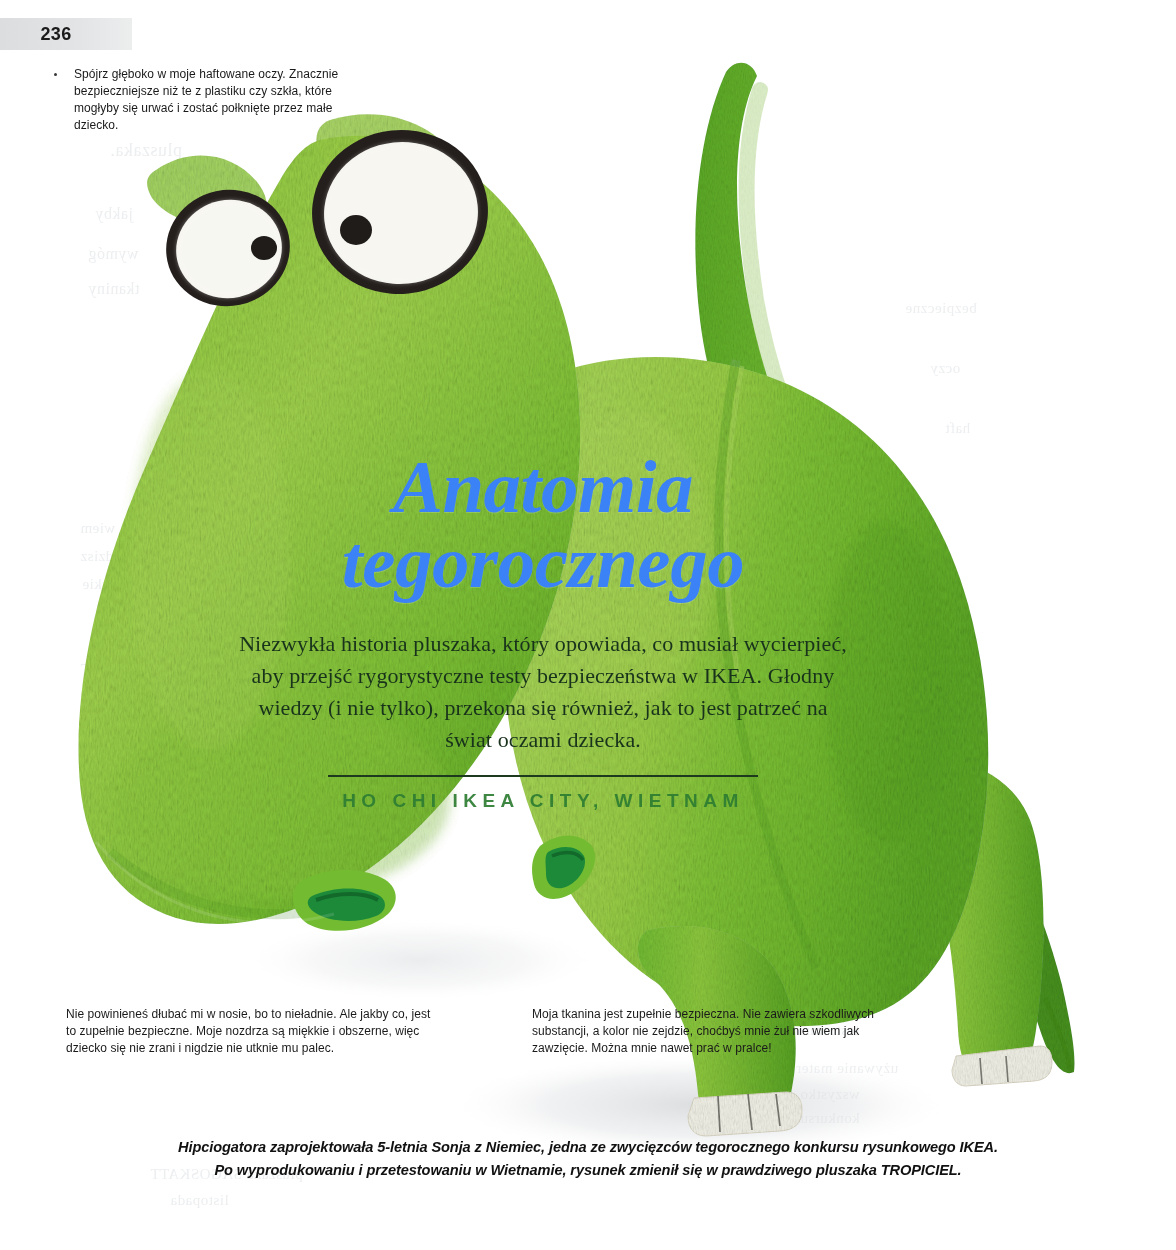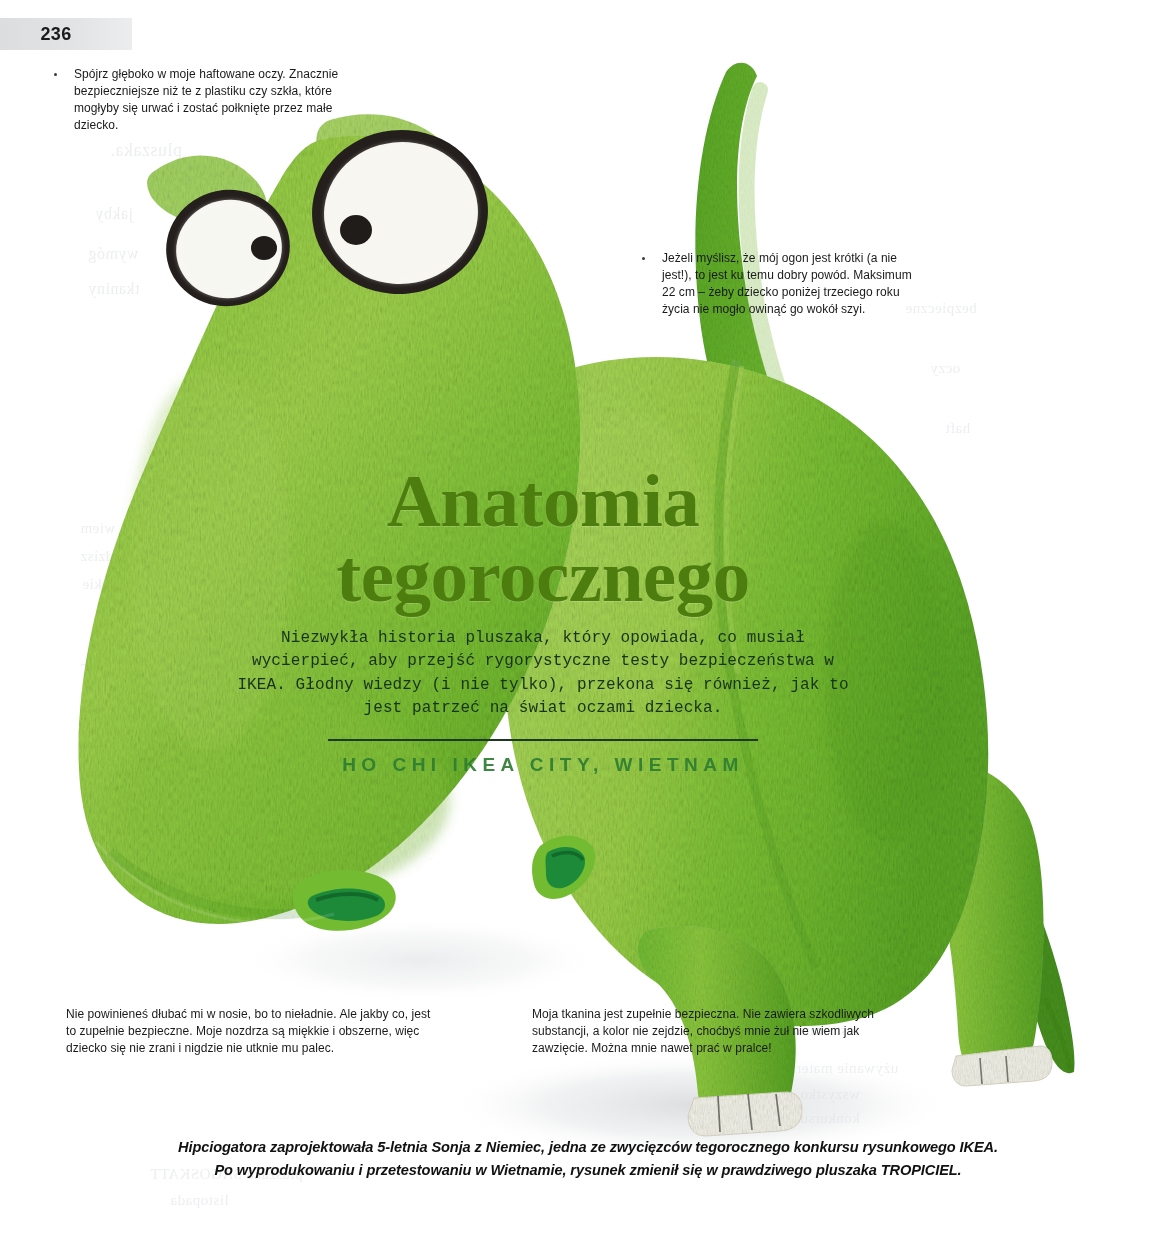--- a/index.html
+++ b/index.html
@@ -74,37 +74,38 @@
   .title-block {
     position: absolute;
     left: 228px;
     top: 452px;
     width: 630px;
     z-index: 5;
     text-align: center;
   }
   .headline {
     font-family: "Liberation Serif", serif;
-    font-weight: bold;
-    color: #4d7c0f;
+    font-style: italic;
+    font-weight: bold;
+    color: #3b82f6;
     font-size: 75px;
     line-height: .94;
     letter-spacing: -.5px;
-    margin: 14px;
+    margin: 0;
     text-shadow: 0 1px 0 rgba(255,255,255,.18);
   }
   .headline .l1 { display:block; }
   .headline .l2 { display:block; margin-top: 4px; }
 
   .standfirst {
-    font-family: Liberation Mono, monospace;
+    font-family: Liberation Serif, serif;
     color: #18321b;
-    font-size: 16px;
+    font-size: 22px;
     line-height: 1.46;
-    margin: 16px 6px 0 6px;
+    margin: 31px 6px 0 6px;
     letter-spacing: .1px;
   }
   .rule {
     width: 430px;
     height: 2px;
     background: #1d3a1e;
     margin: 19px auto 0 auto;
   }
   .locale {
     margin-top: 13px;
@@ -394,24 +395,20 @@
     <p class="standfirst">Niezwykła historia pluszaka, który opowiada, co musiał wycierpieć, aby przejść rygorystyczne testy bezpieczeństwa w IKEA. Głodny wiedzy (i nie tylko), przekona się również, jak to jest patrzeć na świat oczami dziecka.</p>
     <div class="rule"></div>
     <div class="locale">HO CHI IKEA CITY, WIETNAM</div>
   </div>
 
   <div class="annot" id="annot-eyes">
     <span class="dot"></span>
     <span>Spójrz głęboko w moje haftowane oczy. Znacznie bezpieczniejsze niż te z plastiku czy szkła, które mogłyby się urwać i zostać połknięte przez małe dziecko.</span>
   </div>
 
-  <div class="annot" id="annot-tail">
-    <span class="dot"></span>
-    <span>Jeżeli myślisz, że mój ogon jest krótki (a nie jest!), to jest ku temu dobry powód. Maksimum 22 cm – żeby dziecko poniżej trzeciego roku życia nie mogło owinąć go wokół szyi.</span>
-  </div>
 
   <div class="annot" id="annot-fabric">
     <span>Moja tkanina jest zupełnie bezpieczna. Nie zawiera szkodliwych substancji, a kolor nie zejdzie, choćbyś mnie żuł nie wiem jak zawzięcie. Można mnie nawet prać w pralce!</span>
   </div>
 
   <div class="annot" id="annot-nose">
     <span>Nie powinieneś dłubać mi w nosie, bo to nieładnie. Ale jakby co, jest to zupełnie bezpieczne. Moje nozdrza są miękkie i obszerne, więc dziecko się nie zrani i nigdzie nie utknie mu palec.</span>
   </div>
 
   <div class="caption">

